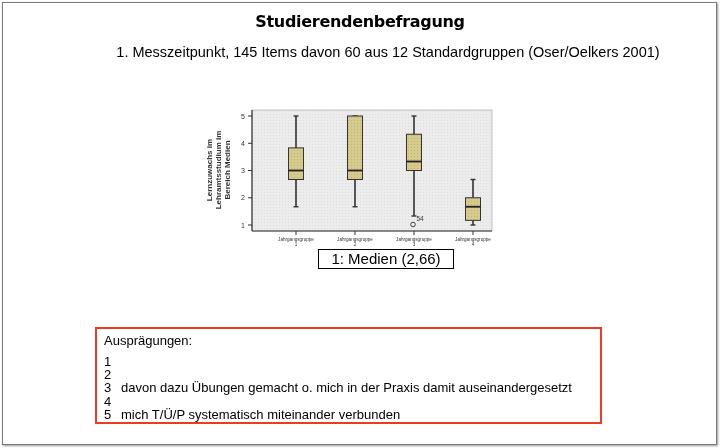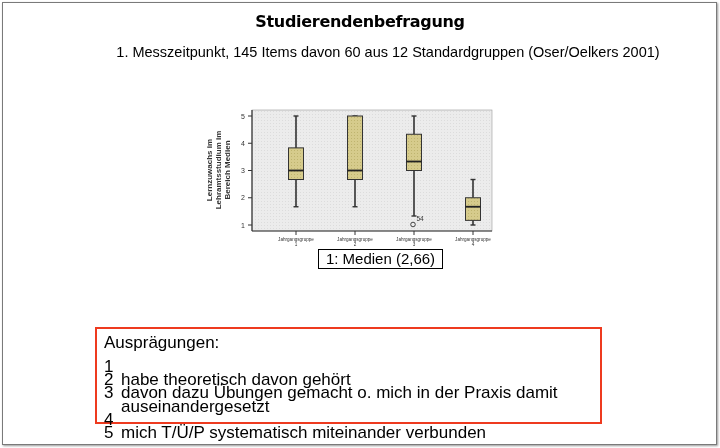--- a/index.html
+++ b/index.html
@@ -1,22 +1,22 @@
 <!DOCTYPE html>
 <html><head>
 <meta charset="utf-8">
 <style>
   html, body { margin:0; padding:0; }
   body { width:720px; height:448px; background:#ffffff; position:relative; overflow:hidden; font-family:"Liberation Sans", sans-serif; }
   .frame { position:absolute; left:2px; top:2px; width:713px; height:441px; border:1px solid #7a7a7a; box-shadow:1px 1px 2px #999; background:#fff; }
   .title { position:absolute; left:0; width:720px; top:12px; text-align:center; font-family:"DejaVu Sans", sans-serif; font-weight:bold; font-size:16px; color:#000; letter-spacing:-0.3px; }
   .subtitle { position:absolute; left:0; width:720px; top:44px; text-align:center; font-size:14.5px; color:#000;padding-left:28px; }
   .chart-svg { position:absolute; left:0; top:0; }
-  .caption { position:absolute; left:318px; top:249px; width:125px; height:20px; border:1px solid #000; box-sizing:border-box; text-align:center; font-size:15px; line-height:18px; color:#000; background:#fff; }
-  .legend { position:absolute; left:95px; top:327px; width:507px; height:97px; border:2px solid #ee3a1f; box-sizing:border-box; padding:4px 7px; font-size:17px; color:#000; }
+  .caption { position:absolute; left:318px; top:249px; width:136px; height:20px; border:1px solid #000; box-sizing:border-box; text-align:center; font-size:15px; line-height:18px; color:#000; background:#fff; }
+  .legend { position:absolute; left:95px; top:327px; width:507px; height:97px; border:2px solid #ee3a1f; box-sizing:border-box; padding:4px 7px; font-size:13px; color:#000; }
   .legend-title { margin-bottom:7px; }
   .legend-item { display:flex; line-height:13.2px; }
   .legend-num { width:17px; flex:none; }
 </style>
 </head>
 <body>
 
 <div class="frame"></div>
 
 <div class="title">Studierendenbefragung</div>
@@ -109,21 +109,20 @@
 
 <div class="caption">1: Medien (2,66)</div>
 
 <div class="legend">
   <div class="legend-title">Ausprägungen:</div>
   <div class="legend-item">
       <span class="legend-num">1</span>
     </div>
   <div class="legend-item">
       <span class="legend-num">2</span>
-      <span>habe theoretisch davon gehört</span>
     </div>
   <div class="legend-item">
       <span class="legend-num">3</span>
       <span>davon dazu Übungen gemacht o. mich in der Praxis damit auseinandergesetzt</span>
     </div>
   <div class="legend-item">
       <span class="legend-num">4</span>
     </div>
   <div class="legend-item">
       <span class="legend-num">5</span>

